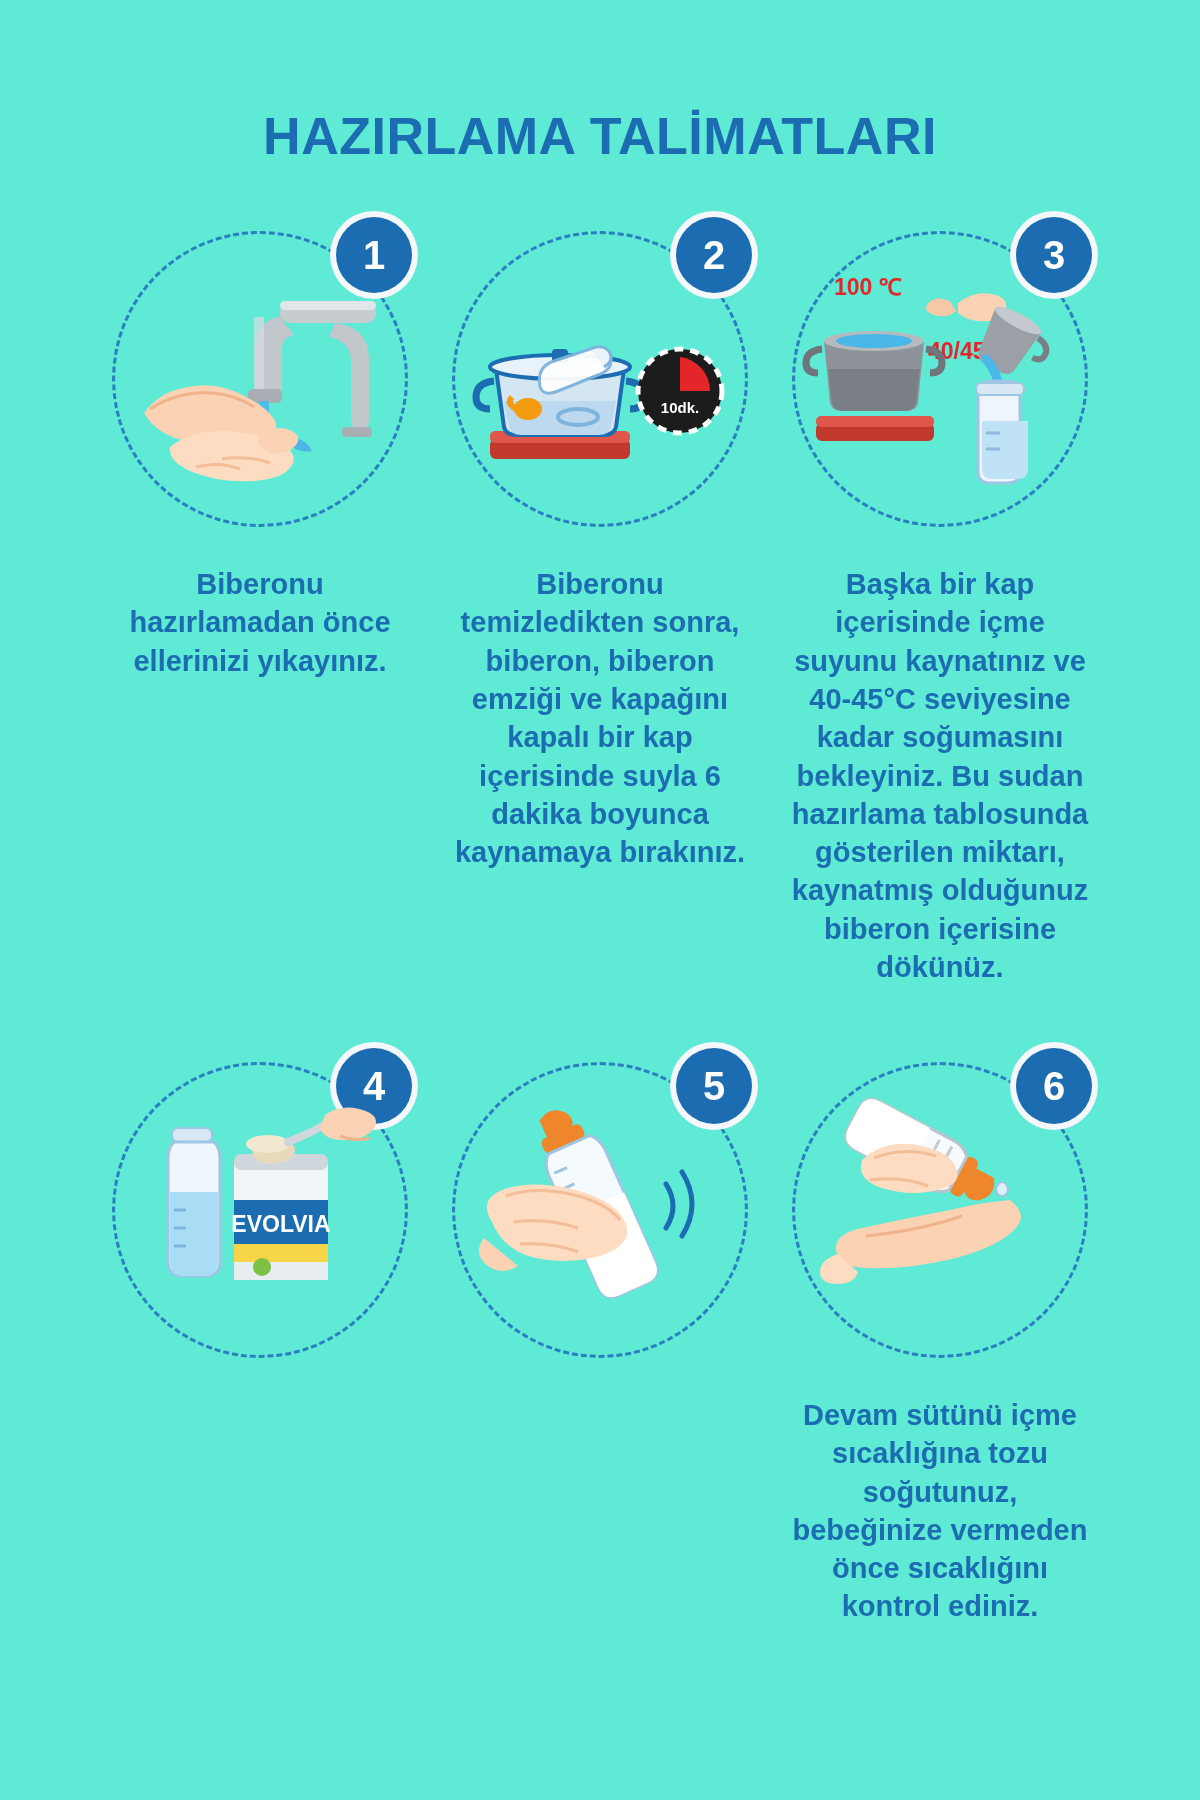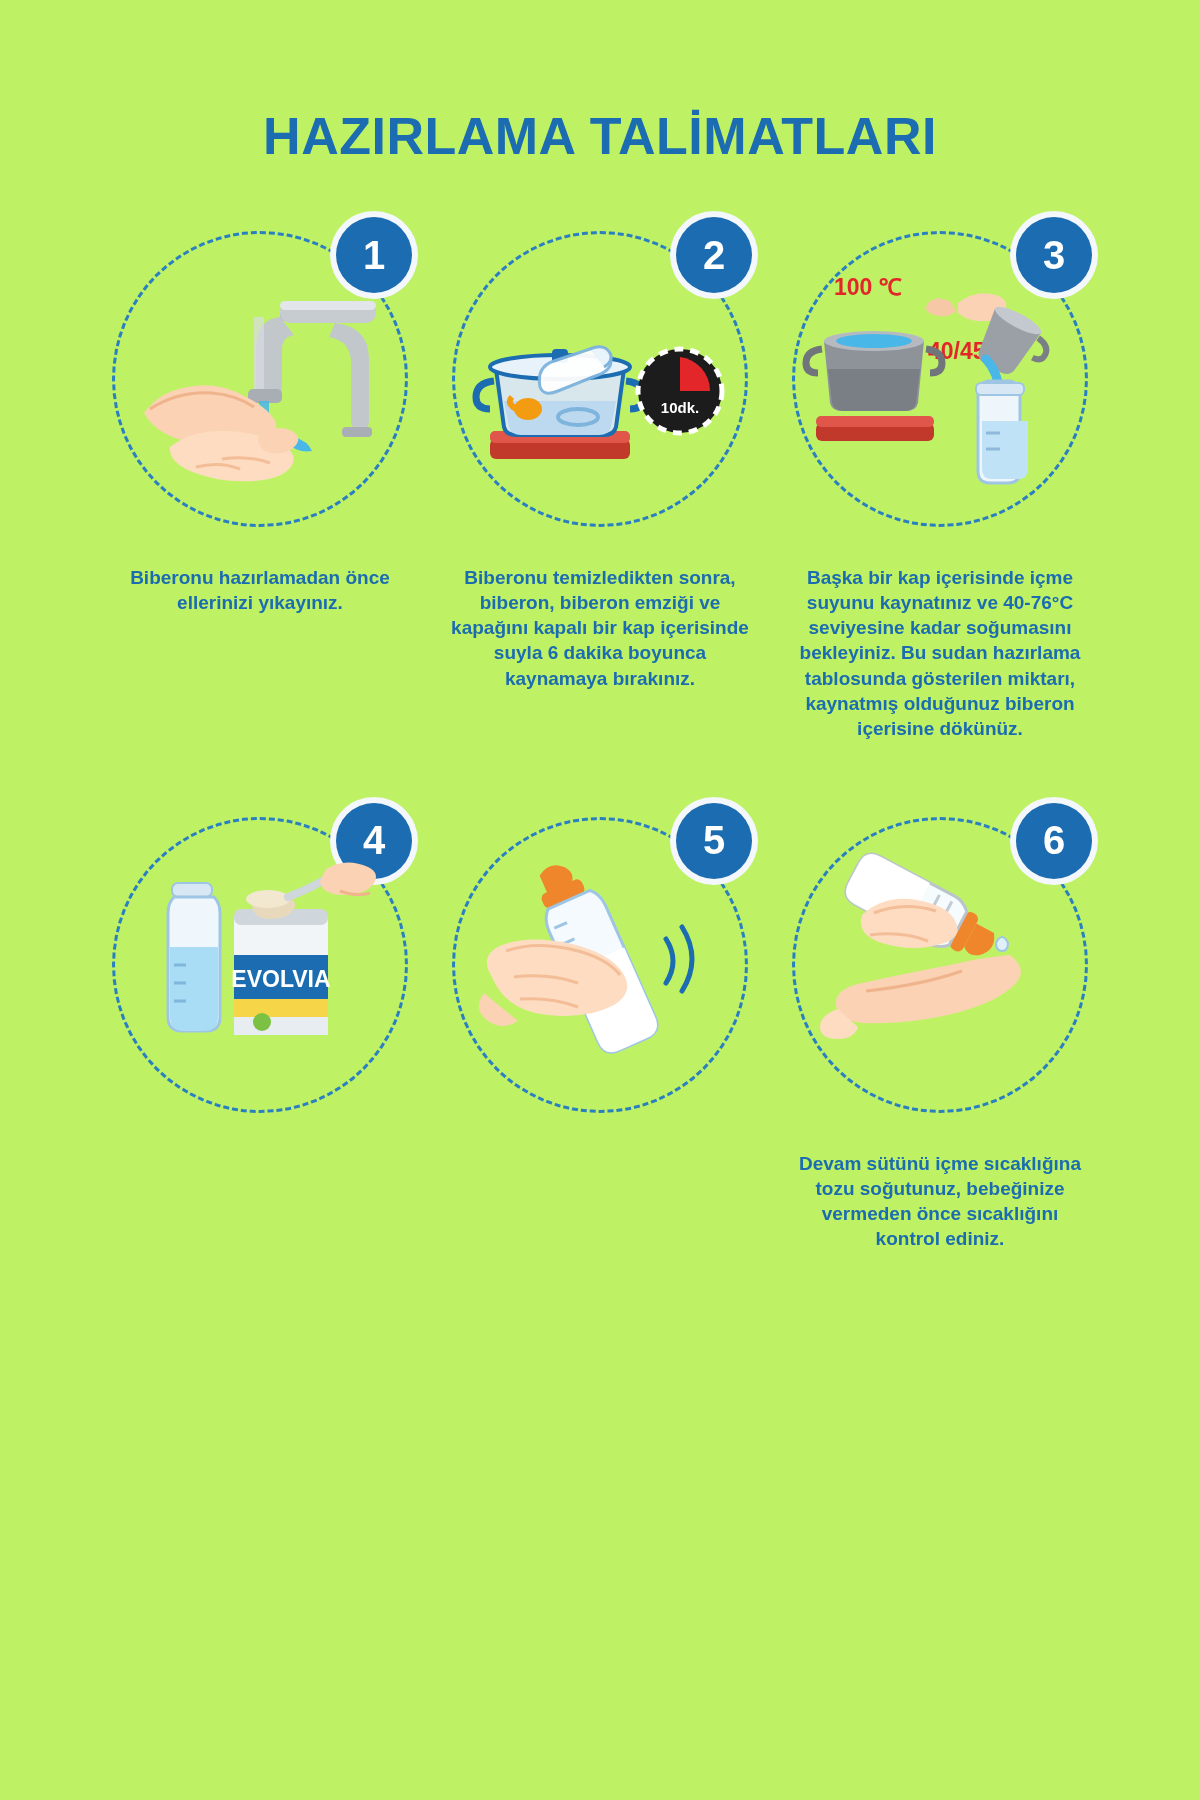--- a/index.html
+++ b/index.html
@@ -11,21 +11,21 @@
     width: 1200px;
     height: 1800px;
     background: #f4f7fb;
     font-family: "Liberation Sans", sans-serif;
     overflow: hidden;
   }
   .page {
     position: relative;
     width: 1200px;
     height: 1800px;
-    background: #bef264;
+    background: #5eead4;
     box-sizing: border-box;
   }
   .title {
     text-align: center;
     color: #1b6cb0;
     font-size: 52px;
     font-weight: bold;
     letter-spacing: 0.5px;
     padding-top: 108px;
     line-height: 1.1;
@@ -82,21 +82,21 @@
     left: 40px;
     top: 44px;
     width: 260px;
     height: 244px;
   }
   .caption {
     margin-top: 18px;
     width: 300px;
     text-align: center;
     color: #1b6cb0;
-    font-size: 19px;
+    font-size: 29px;
     font-weight: bold;
     line-height: 1.32;
   }
   svg { display: block; overflow: visible; }
 </style>
 </head>
 <body>
 
 <div class="page">
 
@@ -212,21 +212,21 @@
             <path d="M176 98 q14 16 12 34" fill="none" stroke="#49b7e8" stroke-width="9" stroke-linecap="round"></path>
 
             <path d="M168 132 q0 -10 10 -12 h22 q10 2 10 12 l0 78 q0 12 -12 12 h-18 q-12 0 -12 -12 z" fill="#eef6fc" stroke="#9ec6e4" stroke-width="3"></path>
             <path d="M172 160 h46 l0 48 q0 10 -10 10 h-26 q-10 0 -10 -10 z" fill="#bfe2f6"></path>
             <rect x="166" y="122" width="48" height="12" rx="5" fill="#d7e7f4" stroke="#9ec6e4" stroke-width="2"></rect>
             <path d="M176 172 h14" stroke="#8fb9da" stroke-width="3"></path>
             <path d="M176 188 h14" stroke="#8fb9da" stroke-width="3"></path>
           </svg>
         </div>
       </div>
-      <div class="caption">Başka bir kap içerisinde içme suyunu kaynatınız ve 40-76°C seviyesine kadar soğumasını bekleyiniz. Bu sudan hazırlama tablosunda gösterilen miktarı, kaynatmış olduğunuz biberon içerisine dökünüz.</div>
+      <div class="caption">Başka bir kap içerisinde içme suyunu kaynatınız ve 40-45°C seviyesine kadar soğumasını bekleyiniz. Bu sudan hazırlama tablosunda gösterilen miktarı, kaynatmış olduğunuz biberon içerisine dökünüz.</div>
     </div>
   </div>
 
   <div class="grid row2">
 
     <div class="cell">
       <div class="circle-wrap">
         <div class="dashed-circle"></div>
         <div class="badge">4</div>
         <div class="art">

